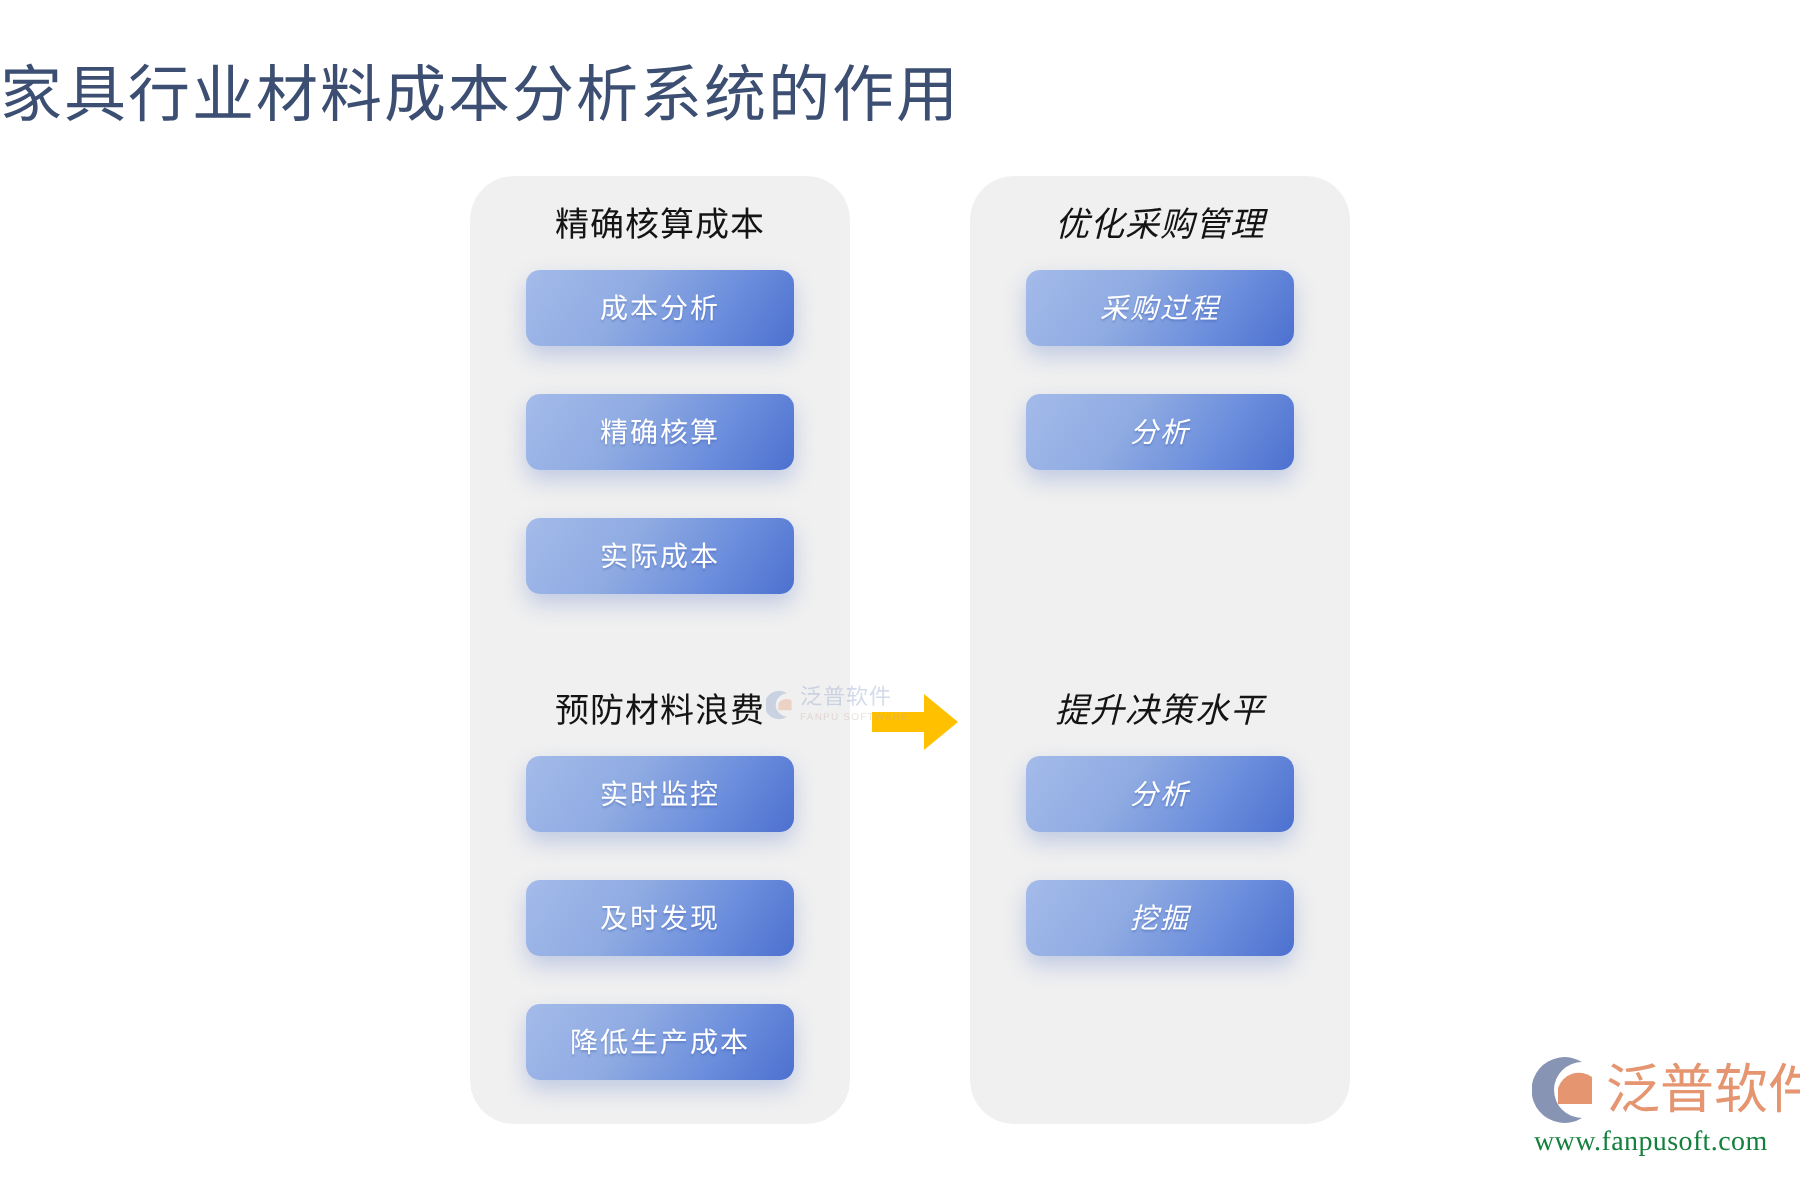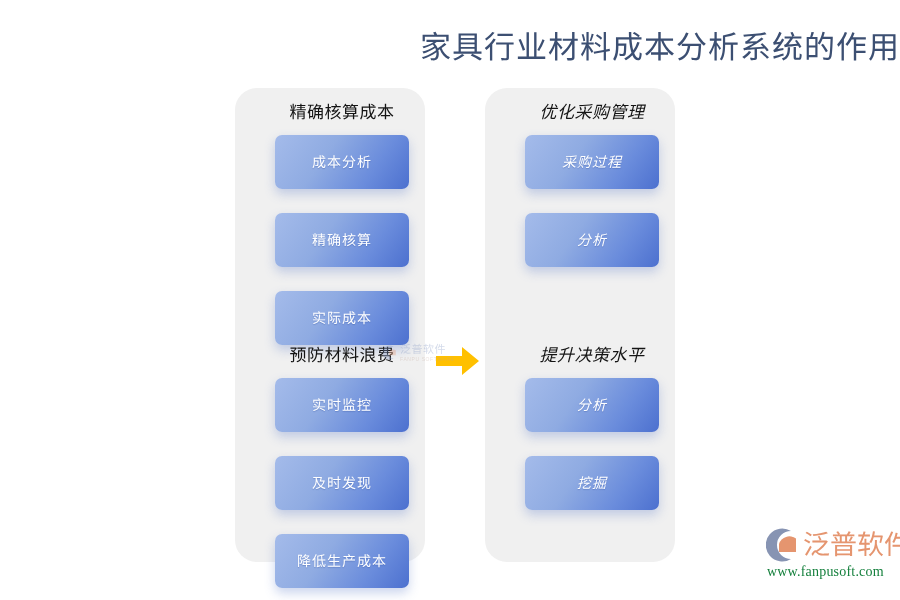--- a/index.html
+++ b/index.html
@@ -16,21 +16,21 @@
     font-family: "Liberation Sans", "DejaVu Sans", sans-serif;
     -webkit-font-smoothing: antialiased;
   }
 
   
   .page-title {
     position: absolute;
     top: 28px;
     left: 0;
     width: 900px;
-    text-align: right;
+    text-align: left;
     font-family: "Liberation Serif", "DejaVu Serif", serif;
     font-size: 31px;
     line-height: 40px;
     letter-spacing: 1px;
     color: #3c4f72;
     white-space: nowrap;
   }
 
   
   .diagram {
@@ -47,21 +47,21 @@
     width: 190px;
     height: 474px;
     background: #f0f0f0;
     border-radius: 22px;
   }
   .column-card.left  { left: 235px; }
   .column-card.right { left: 485px; font-style: italic; }
 
   .group {
     position: absolute;
-    left: 12px;
+    left: 0;
     width: 190px;
   }
   .group.top    { top: 12px; }
   .group.bottom { top: 255px; }
 
   .group-title {
     text-align: center;
     font-size: 17px;
     line-height: 26px;
     color: #141414;
@@ -70,21 +70,21 @@
     font-family: "Liberation Sans", "DejaVu Sans", sans-serif;
   }
 
   .pill-list {
     margin-top: 9px;
   }
 
   .pill {
     position: relative;
     width: 134px;
-    height: 54px;
+    height: 38px;
     margin: 0 auto 24px auto;
     border-radius: 7px;
     background: linear-gradient(125deg, #a4bbea 0%, #8fabe2 38%, #6a8cdc 72%, #4c70cf 100%);
     box-shadow: 0 5px 11px rgba(90, 120, 200, 0.32);
     display: flex;
     align-items: center;
     justify-content: center;
   }
   .pill:last-child { margin-bottom: 0; }
 

